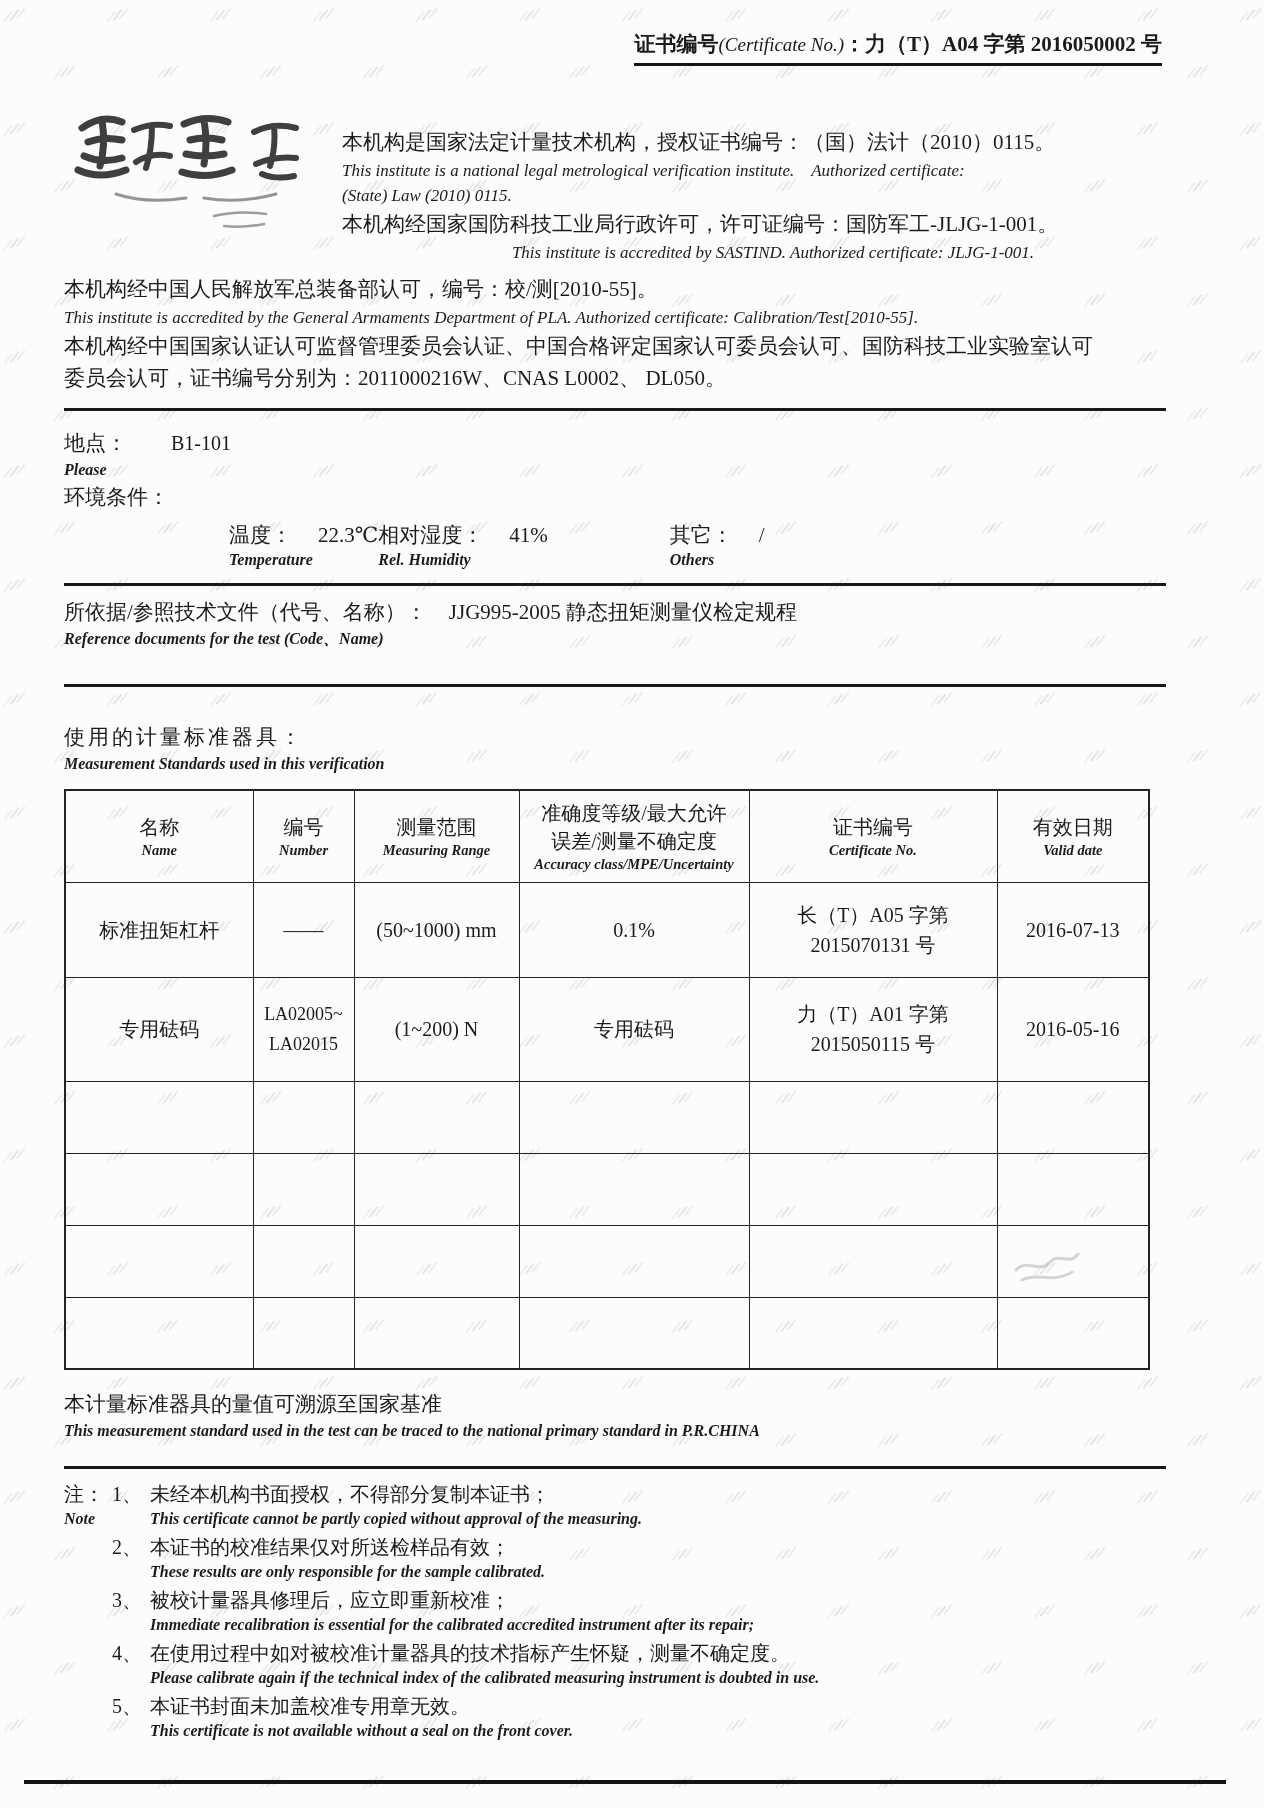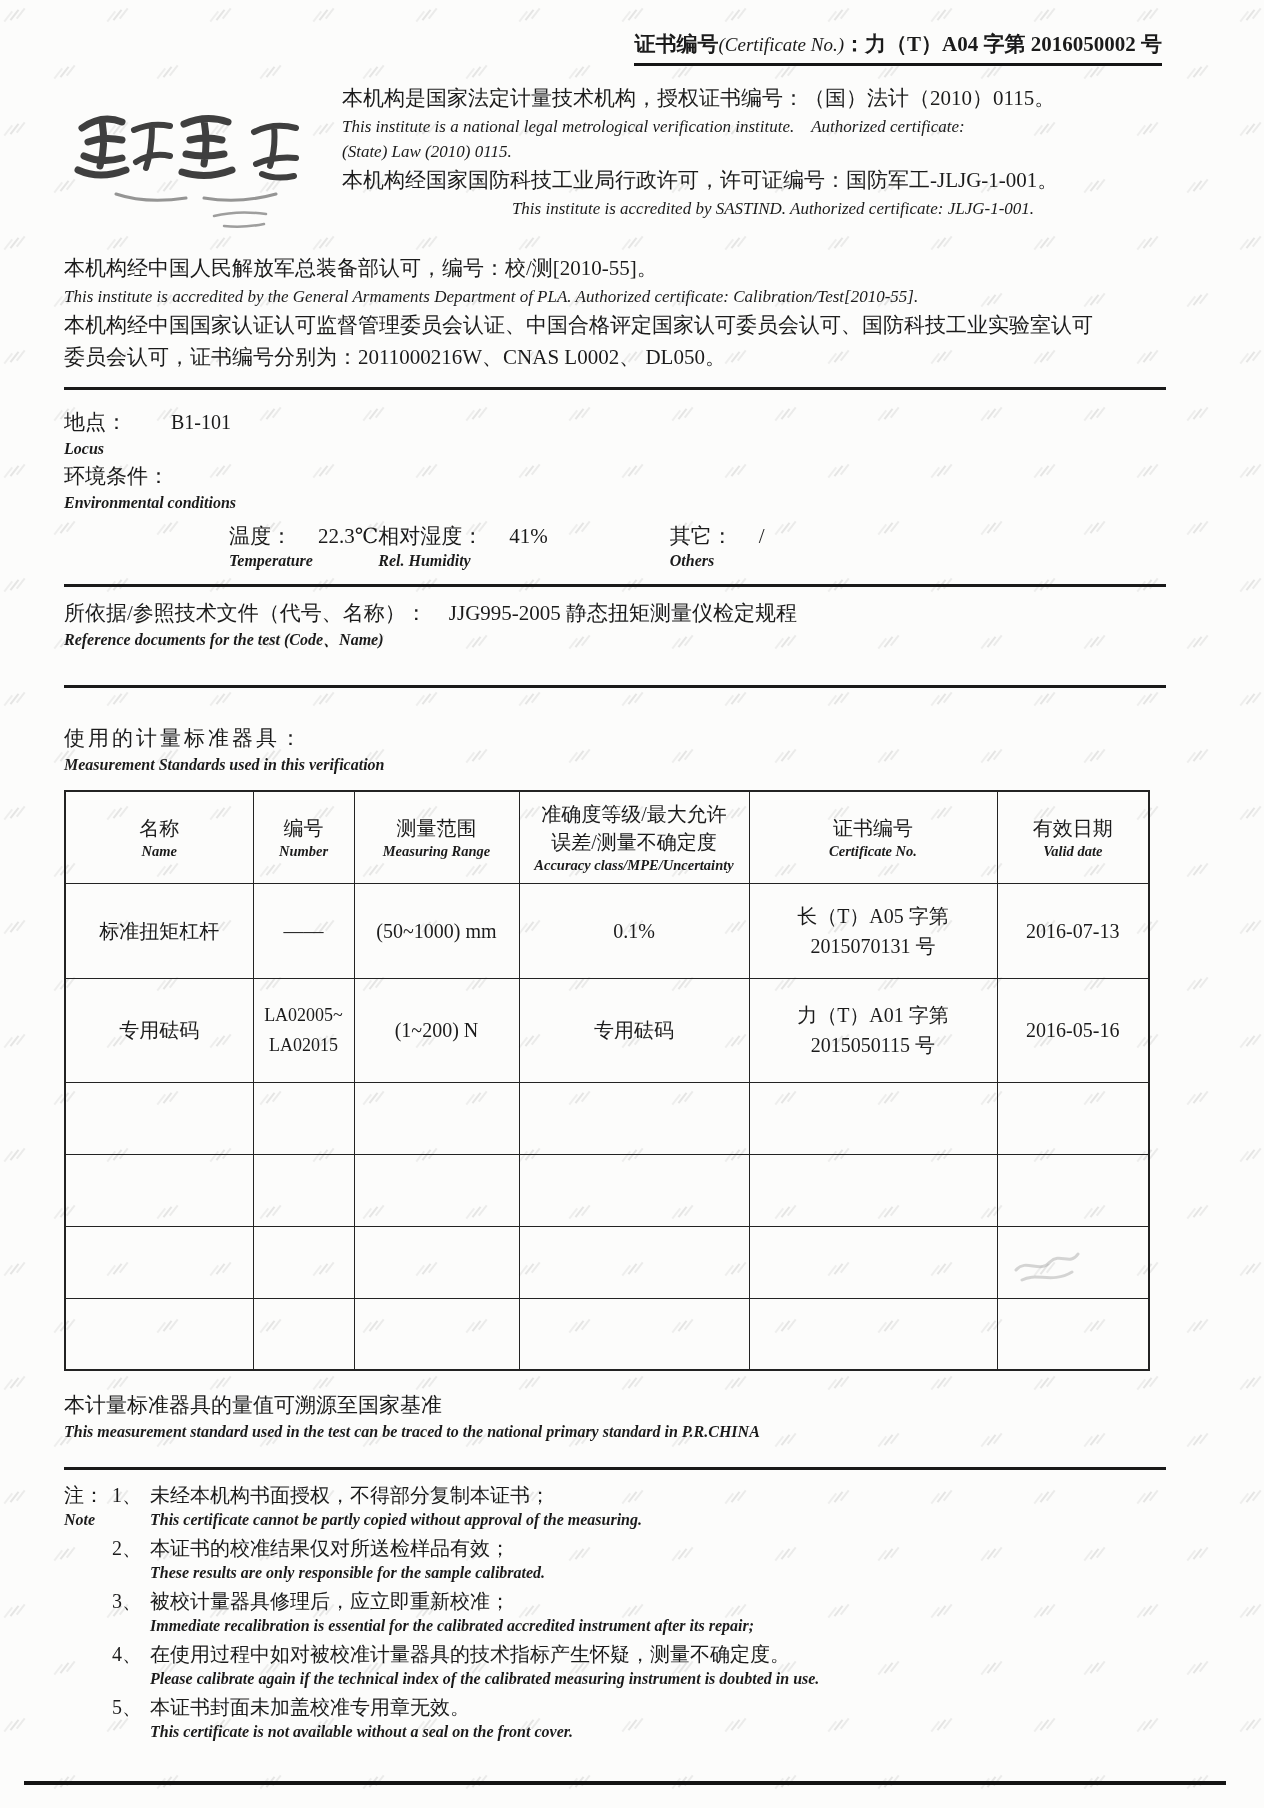--- a/index.html
+++ b/index.html
@@ -21,21 +21,21 @@
 
   
   .cert-line { padding-top:30px; text-align:right; margin-right:42px; }
   .cert-inner { display:inline-block; border-bottom:3px solid #151515; padding-bottom:5px; }
   .cert-zh { font-size:21px; font-weight:bold; }
   .cert-en { font-size:19px; font-style:italic; font-weight:normal; }
 
   
   .top-section { display:flex; margin-top:14px; }
   .seal-box { width:278px; flex:0 0 278px; padding-top:10px; }
-  .intro-right { flex:1; padding-top:2px; }
+  .intro-right { flex:1; padding-top:2px;margin-top:44px; }
 
   .zh { font-size:21px; line-height:32px; }
   .en-i { font-size:17px; line-height:25px; font-style:italic; }
   .en-bi { font-size:16px; line-height:22px; font-style:italic; font-weight:bold; }
 
   .full-paras { margin-top:8px; }
 
   .rule { height:3px; background:#1a1a1a; margin-right:38px; }
   .rule-footer { height:4px; background:#141414; margin-left:-40px; margin-right:-22px; }
 
@@ -525,23 +525,22 @@
       <div class="zh">本机构经中国国家认证认可监督管理委员会认证、中国合格评定国家认可委员会认可、国防科技工业实验室认可</div>
       <div class="zh">委员会认可，证书编号分别为：2011000216W、CNAS L0002、 DL050。</div>
     </div>
 
     <div class="rule" style="margin-top:14px;"></div>
 
     <div class="loc-block">
       <div class="zh loc-row">
         <span>地点：</span><span class="val">B1-101</span>
       </div>
-      <div class="en-bi">Locus</div>
+      <div class="en-bi">Please</div>
       <div class="zh">环境条件：</div>
-      <div class="en-bi">Environmental conditions</div>
 
       <div class="env-row">
         <div class="env-item env-t">
           <div class="top-line">
             <span>温度：</span><span class="val">22.3℃</span>
           </div>
           <div class="en-bi">Temperature</div>
         </div>
         <div class="env-item env-h">
           <div class="top-line">

